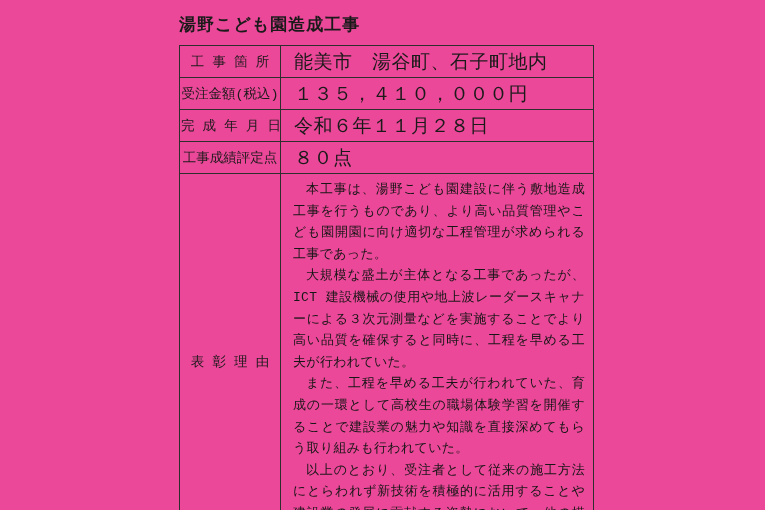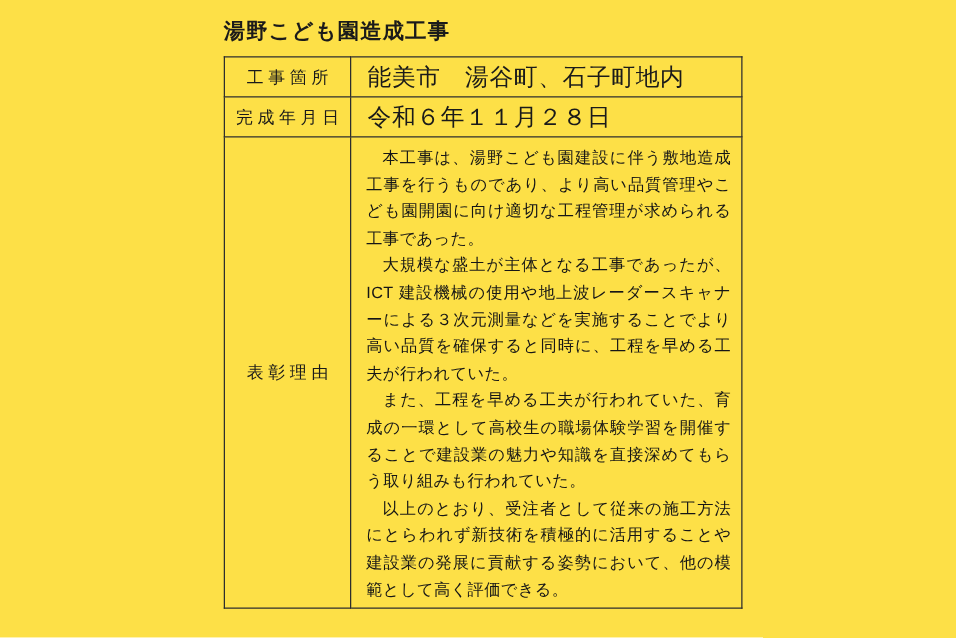--- a/index.html
+++ b/index.html
@@ -4,23 +4,23 @@
 <style>
   html, body {
     margin: 0;
     padding: 0;
     background: #ffffff;
   }
   .page {
     position: relative;
     width: 765px;
     height: 510px;
-    background: #fde047;
+    background: #ec4899;
     color: #1c1c1c;
-    font-family: Liberation Sans, sans-serif;
+    font-family: Liberation Mono, monospace;
     overflow: hidden;
   }
   .doc-title {
     position: absolute;
     left: 179px;
     top: 13px;
     margin: 0;
     font-size: 17px;
     font-weight: bold;
     letter-spacing: 1px;
@@ -91,26 +91,34 @@
       <col class="c-label">
       <col class="c-value">
     </colgroup>
     <tbody>
       <tr class="simple-row">
         <td class="cell-label">工 事 箇 所</td>
         <td class="cell-value">能美市　湯谷町、石子町地内</td>
       </tr>
 
 
+      <tr class="simple-row">
+        <td class="cell-label">受注金額(税込)</td>
+        <td class="cell-value">１３５，４１０，０００円</td>
+      </tr>
 
       <tr class="simple-row">
         <td class="cell-label">完 成 年 月 日</td>
         <td class="cell-value">令和６年１１月２８日</td>
       </tr>
 
+      <tr class="simple-row">
+        <td class="cell-label">工事成績評定点</td>
+        <td class="cell-value">８０点</td>
+      </tr>
 
       <tr class="reason-row">
         <td class="reason-label">表 彰 理 由</td>
         <td class="reason-value">
           <p>本工事は、湯野こども園建設に伴う敷地造成工事を行うものであり、より高い品質管理やこども園開園に向け適切な工程管理が求められる工事であった。</p>
           <p>大規模な盛土が主体となる工事であったが、ICT 建設機械の使用や地上波レーダースキャナーによる３次元測量などを実施することでより高い品質を確保すると同時に、工程を早める工夫が行われていた。</p>
           <p>また、工程を早める工夫が行われていた、育成の一環として高校生の職場体験学習を開催することで建設業の魅力や知識を直接深めてもらう取り組みも行われていた。</p>
           <p>以上のとおり、受注者として従来の施工方法にとらわれず新技術を積極的に活用することや建設業の発展に貢献する姿勢において、他の模範として高く評価できる。</p>
         </td>
       </tr>

